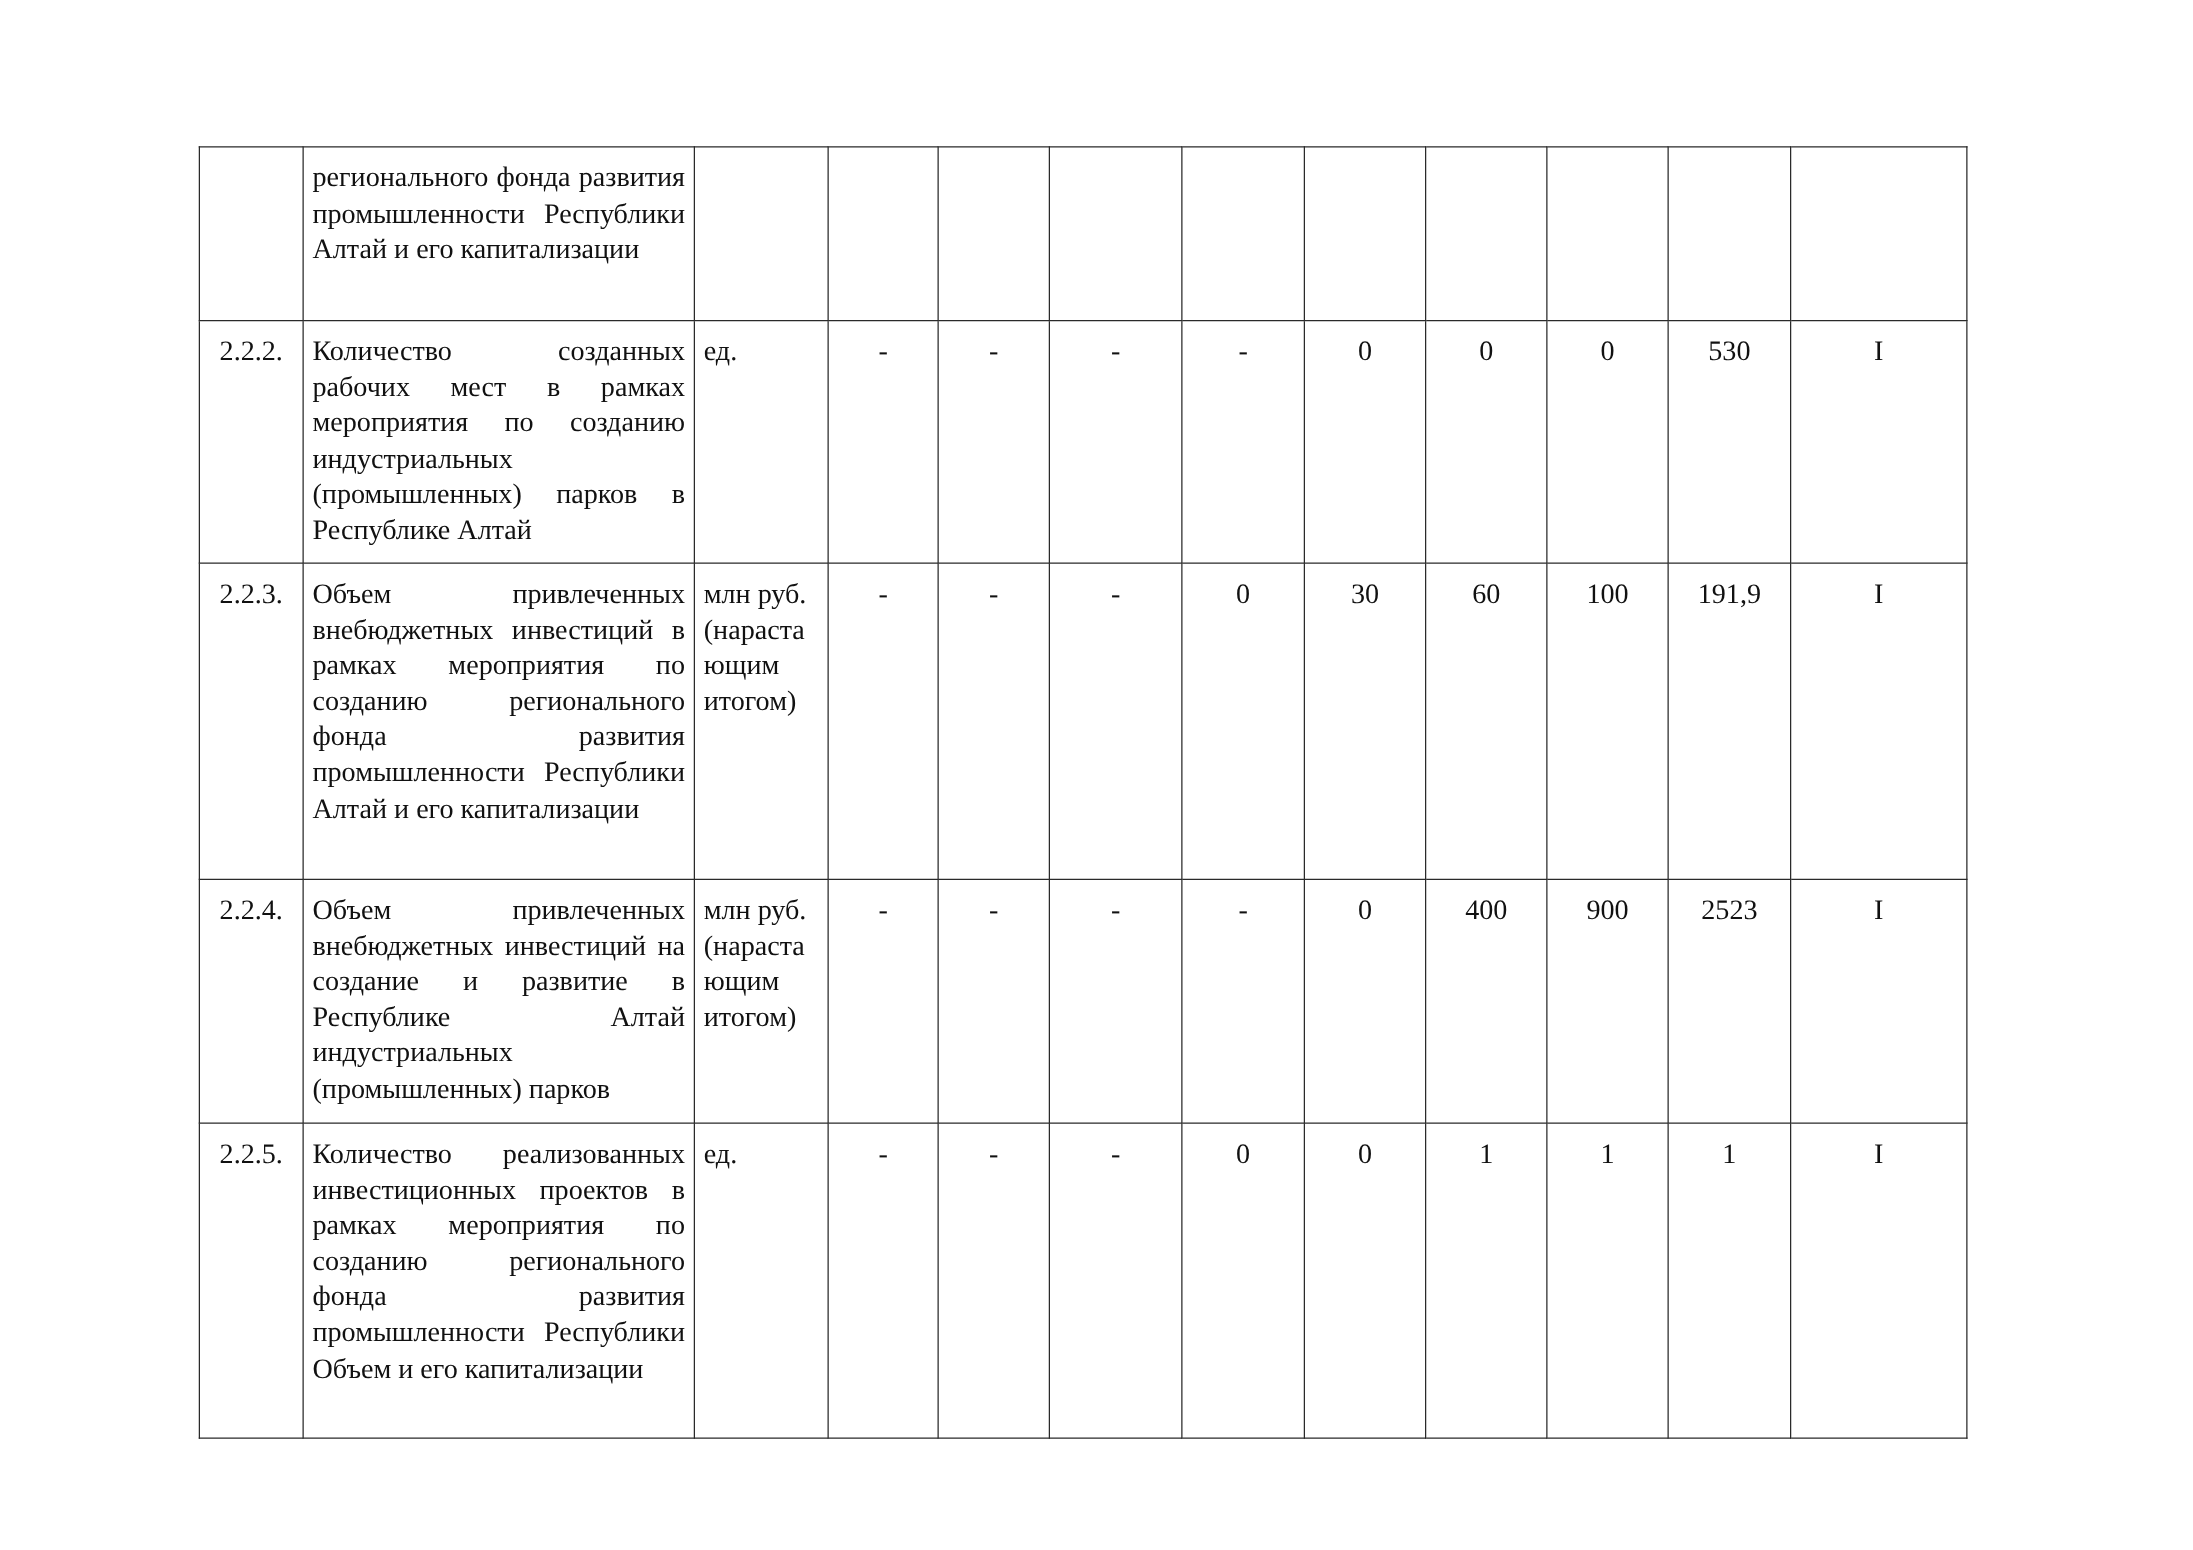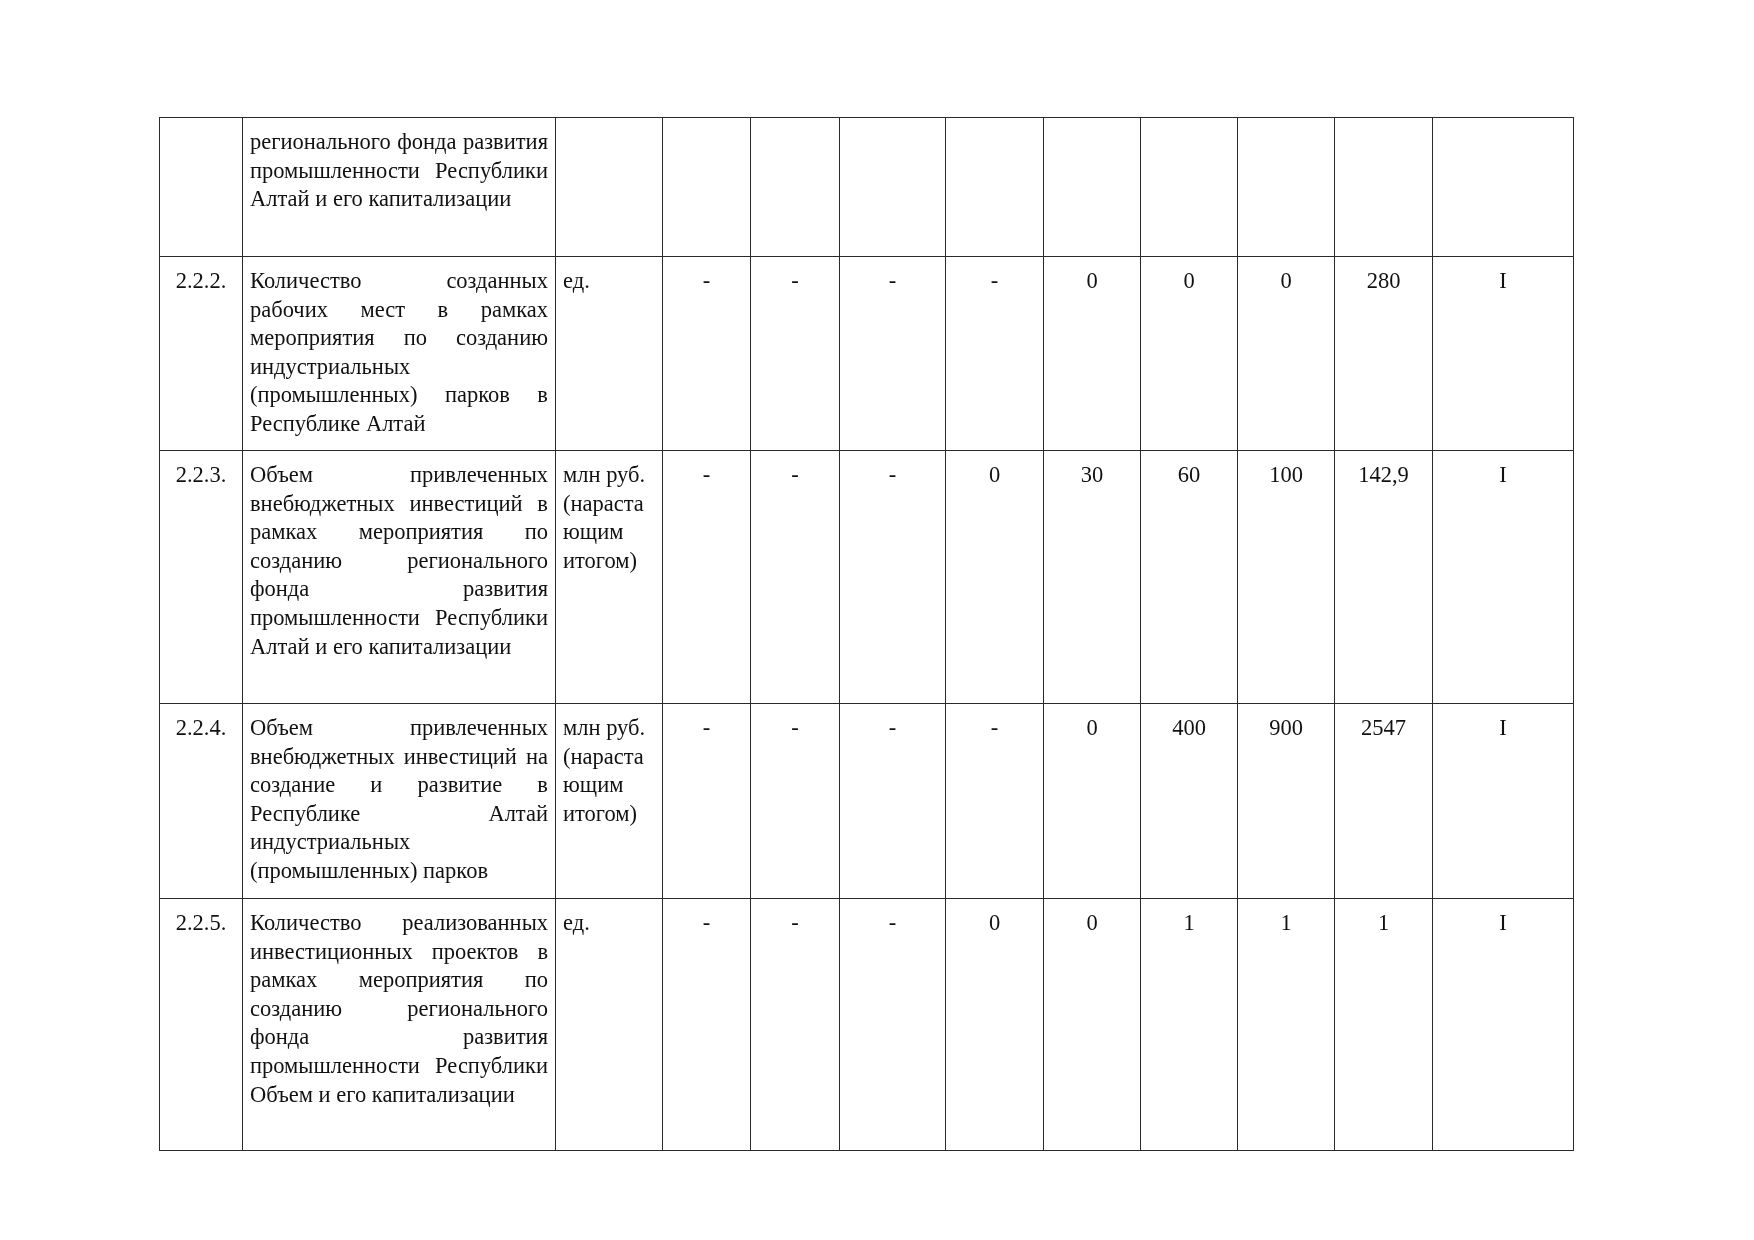--- a/index.html
+++ b/index.html
@@ -83,51 +83,51 @@
         <td class="num">2.2.2.</td>
         <td class="name">Количество созданных рабочих мест в рамках мероприятия по созданию индустриальных (промышленных) парков в Республике Алтай</td>
         <td class="unit">ед.</td>
         <td class="val">-</td>
         <td class="val">-</td>
         <td class="val">-</td>
         <td class="val">-</td>
         <td class="val">0</td>
         <td class="val">0</td>
         <td class="val">0</td>
-        <td class="val">280</td>
+        <td class="val">530</td>
         <td class="prio">I</td>
       </tr>
 
       <tr style="height:253px">
         <td class="num">2.2.3.</td>
         <td class="name">Объем привлеченных внебюджетных инвестиций в рамках мероприятия по созданию регионального фонда развития промышленности Республики Алтай и его капитализации</td>
         <td class="unit">млн руб. (нараста ющим итогом)</td>
         <td class="val">-</td>
         <td class="val">-</td>
         <td class="val">-</td>
         <td class="val">0</td>
         <td class="val">30</td>
         <td class="val">60</td>
         <td class="val">100</td>
-        <td class="val">142,9</td>
+        <td class="val">191,9</td>
         <td class="prio">I</td>
       </tr>
 
       <tr style="height:195px">
         <td class="num">2.2.4.</td>
         <td class="name">Объем привлеченных внебюджетных инвестиций на создание и развитие в Республике Алтай индустриальных (промышленных) парков</td>
         <td class="unit">млн руб. (нараста ющим итогом)</td>
         <td class="val">-</td>
         <td class="val">-</td>
         <td class="val">-</td>
         <td class="val">-</td>
         <td class="val">0</td>
         <td class="val">400</td>
         <td class="val">900</td>
-        <td class="val">2547</td>
+        <td class="val">2523</td>
         <td class="prio">I</td>
       </tr>
 
       <tr style="height:252px">
         <td class="num">2.2.5.</td>
         <td class="name">Количество реализованных инвестиционных проектов в рамках мероприятия по созданию регионального фонда развития промышленности Республики Объем и его капитализации</td>
         <td class="unit">ед.</td>
         <td class="val">-</td>
         <td class="val">-</td>
         <td class="val">-</td>

